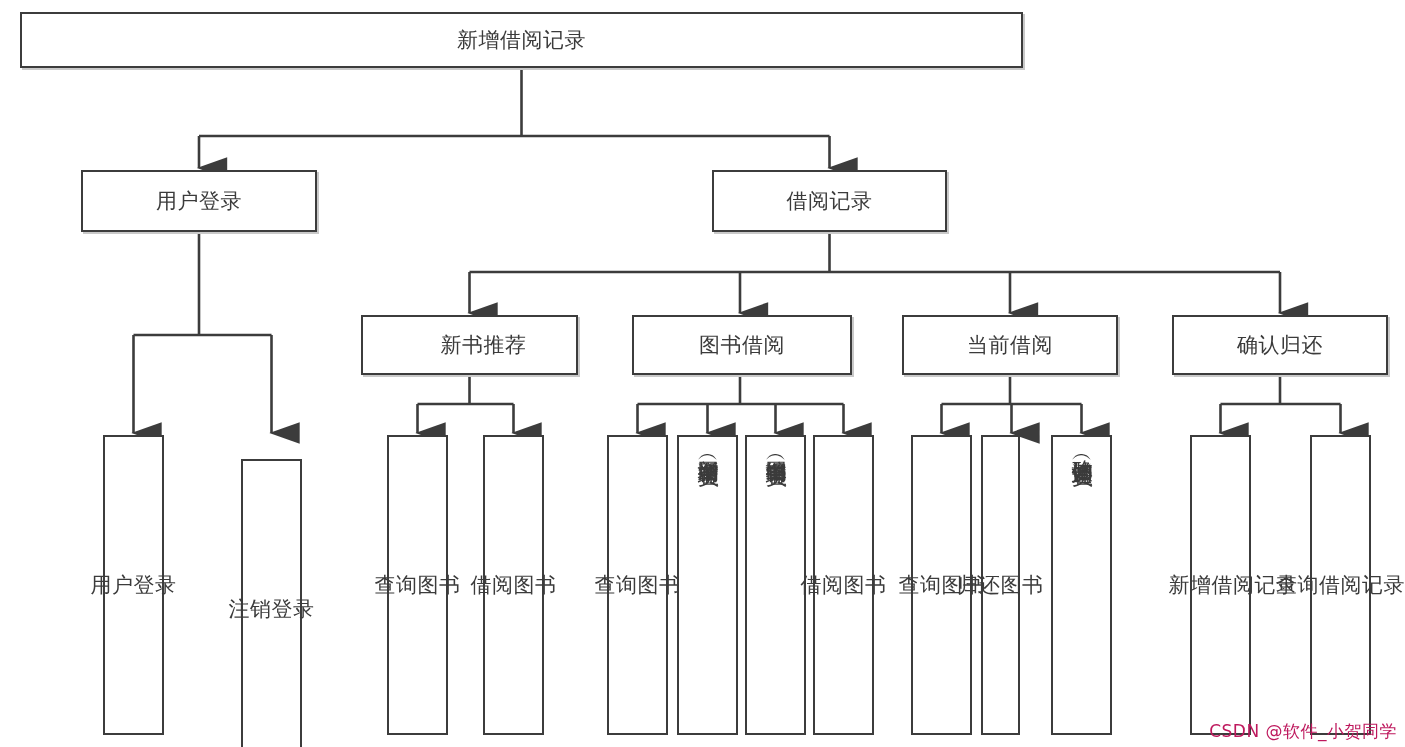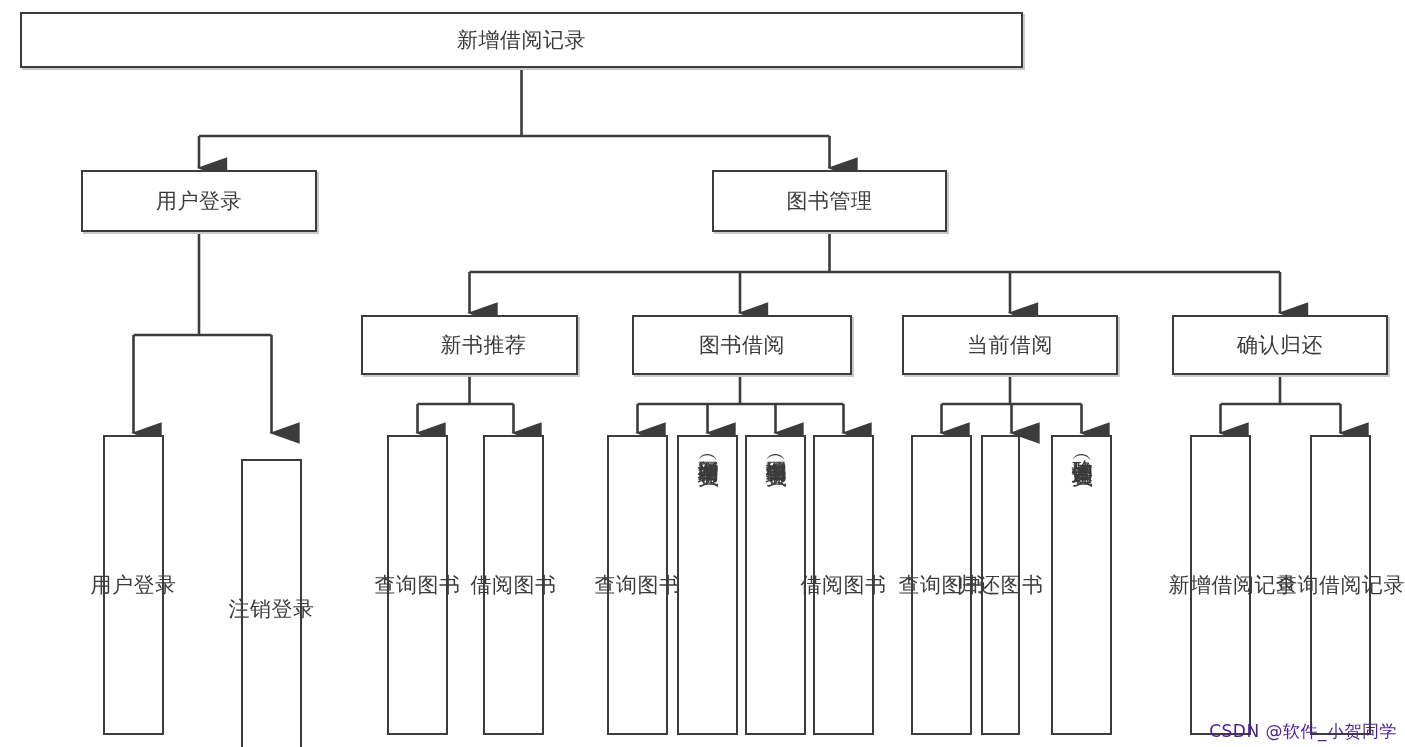--- a/index.html
+++ b/index.html
@@ -48,21 +48,21 @@
     writing-mode:vertical-rl;
     text-orientation:upright;
     white-space:nowrap;
     letter-spacing:1px;
   }
   .watermark{
     position:absolute;
     right:8px;
     bottom:4px;
     font-size:17px;
-    color:#4c1d95;
+    color:#be185d;
     white-space:nowrap;
     letter-spacing:0.5px;
   }
 </style>
 </head>
 <body>
 
 <svg id="diagram" viewBox="0 0 1405 747" xmlns="http://www.w3.org/2000/svg">
   <defs>
     <marker id="arrow" viewBox="0 0 10 12" refX="5" refY="11" markerWidth="9" markerHeight="11" orient="auto-start-reverse">
@@ -110,21 +110,21 @@
 </svg>
 
 <div id="boxes">
     <div class="nodebox shadowed" style="left: 20px; top: 12px; width: 1003px; height: 56px;">
       <span class="node-label">新增借阅记录</span>
     </div>
     <div class="nodebox shadowed" style="left: 81px; top: 170px; width: 236px; height: 62px;">
       <span class="node-label">用户登录</span>
     </div>
     <div class="nodebox shadowed" style="left: 712px; top: 170px; width: 235px; height: 62px;">
-      <span class="node-label">图书管理</span>
+      <span class="node-label">借阅记录</span>
     </div>
     <div class="nodebox shadowed" style="left: 361px; top: 315px; width: 217px; height: 60px; padding-left: 28px;">
       <span class="node-label">新书推荐</span>
     </div>
     <div class="nodebox shadowed" style="left: 632px; top: 315px; width: 220px; height: 60px;">
       <span class="node-label">图书借阅</span>
     </div>
     <div class="nodebox shadowed" style="left: 902px; top: 315px; width: 216px; height: 60px;">
       <span class="node-label">当前借阅</span>
     </div>

